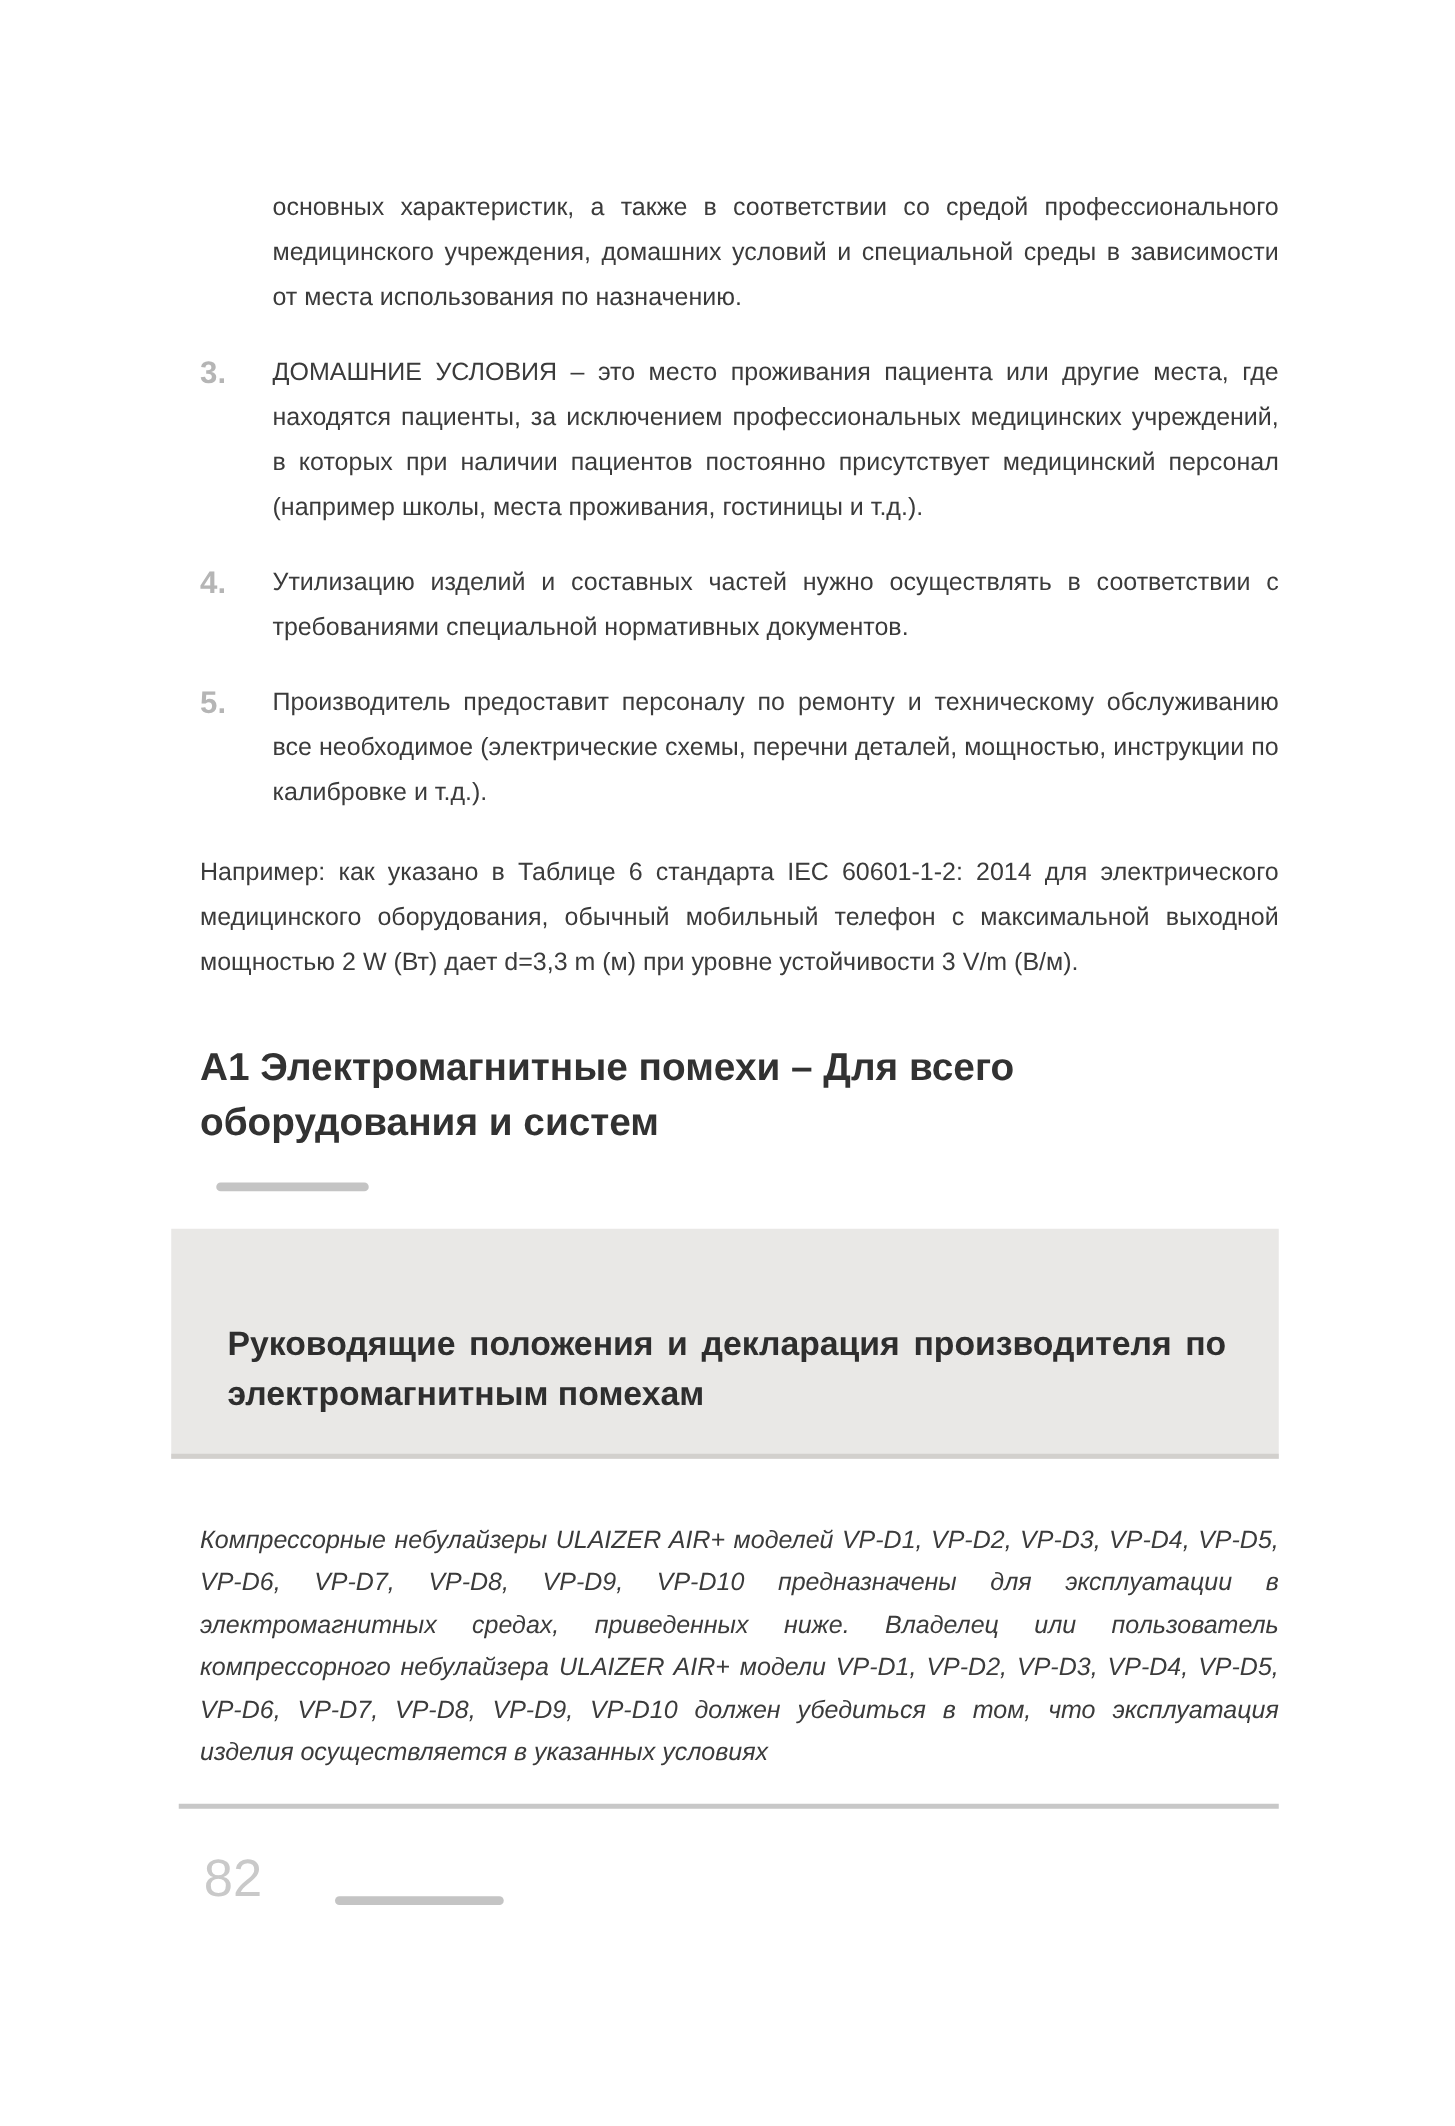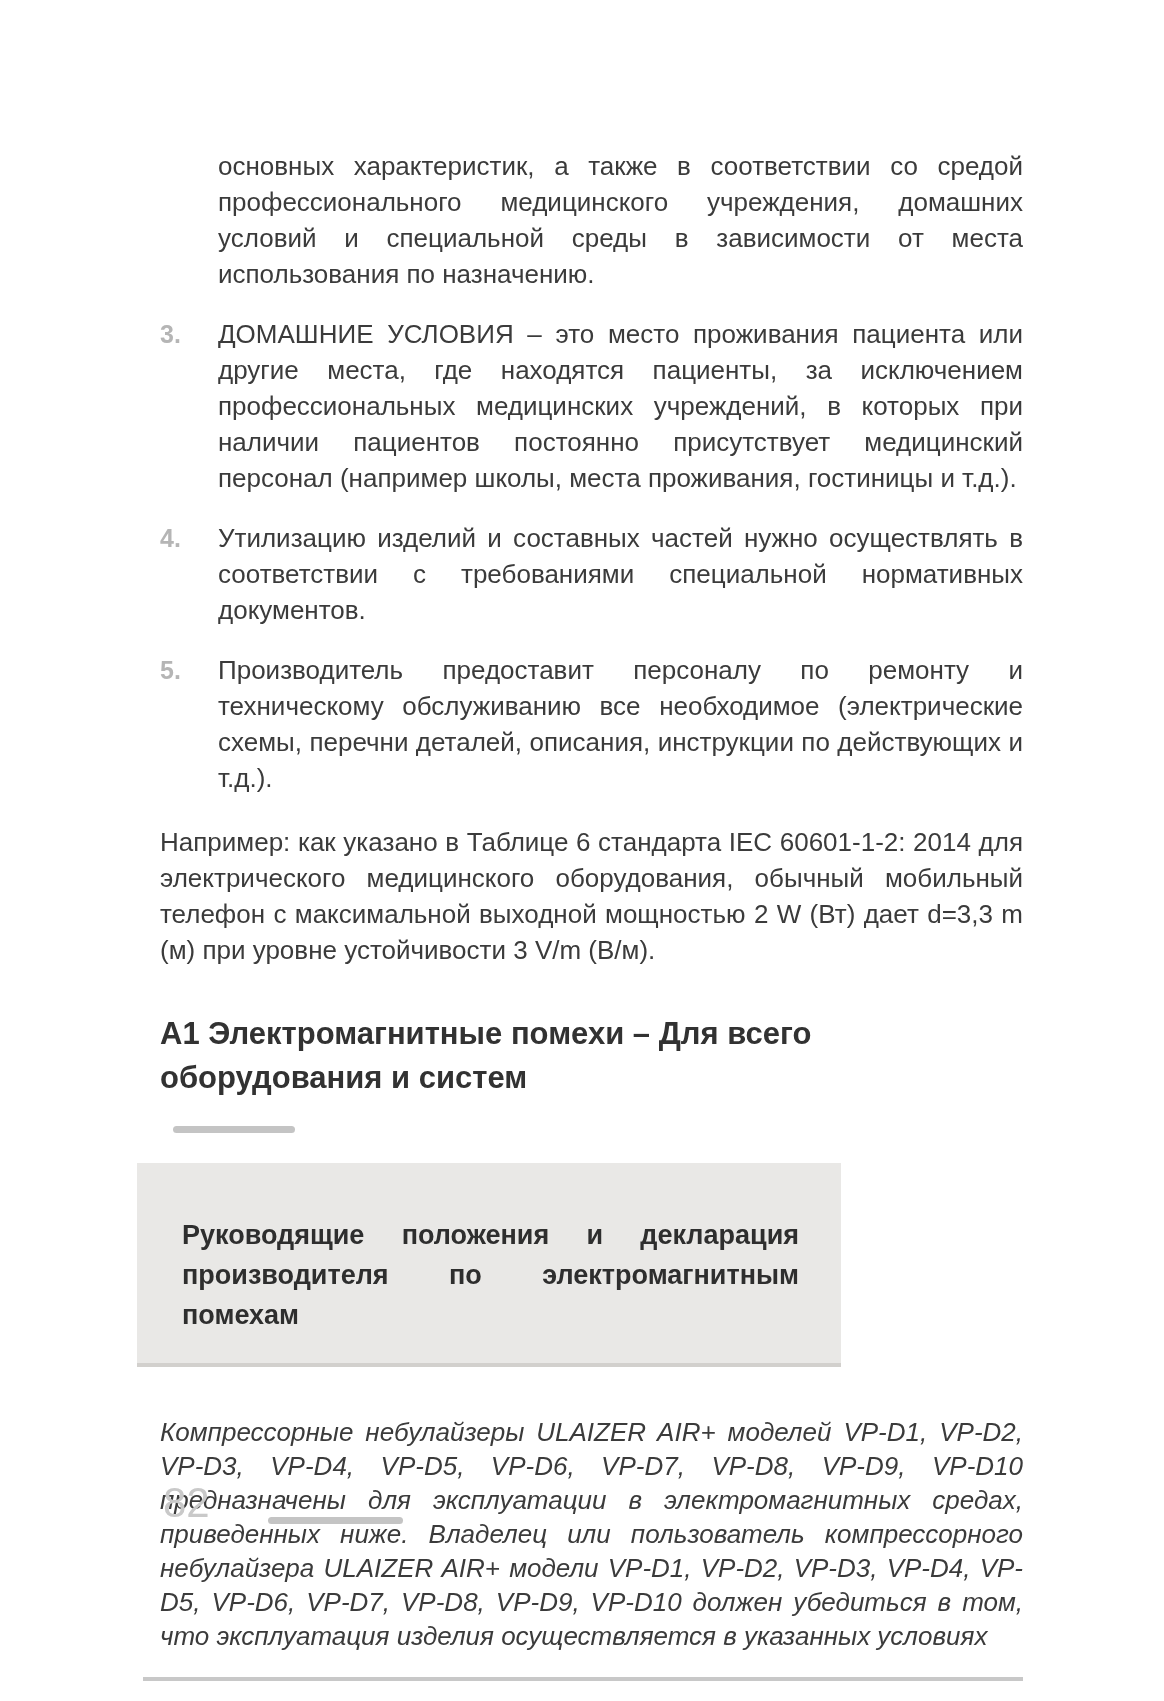--- a/index.html
+++ b/index.html
@@ -23,21 +23,21 @@
     font-size: 17px;
     letter-spacing: 1.6px;
     color: #b9b9b9;
     white-space: nowrap;
   }
   .pg-header .sep { color: #8f8f8f; font-weight: bold; margin: 0 10px; }
   .pg-header .lang { color: #6d6d6d; font-weight: bold; letter-spacing: 1px; }
 
   
   .para {
-    font-size: 26px;
+    font-size: 20px;
     line-height: 36px;
     text-align: justify;
     margin: 0;
   }
   .intro { margin-top: 38px; margin-left: 58px; }
 
   .num-list { margin-top: 24px; }
   .list-row { display: flex; margin-top: 24px; }
   .list-num {
     flex: 0 0 58px;
@@ -63,25 +63,25 @@
     margin-left: 13px;
     width: 122px;
     height: 7px;
     border-radius: 4px;
     background: #c4c4c4;
   }
 
   .callout {
     margin-top: 30px;
     margin-left: -23px;
-    width: 704px;
+    width: 886px;
     box-sizing: border-box;
     background: #e9e8e6;
     border-bottom: 4px solid #d2d0cd;
-    padding: 52px 42px 28px 45px;
+    padding: 72px 42px 28px 45px;
   }
   .callout p {
     margin: 0;
     font-size: 27px;
     line-height: 40px;
     font-weight: bold;
     color: #2e2e2e;
     text-align: justify;
   }
 
@@ -129,21 +129,21 @@
       <div class="list-row">
         <span class="list-num">3.</span>
         <p class="para list-text">ДОМАШНИЕ УСЛОВИЯ – это место проживания пациента или другие места, где находятся пациенты, за исключением профессиональных медицинских учреждений, в которых при наличии пациентов постоянно присутствует медицинский персонал (например школы, места проживания, гостиницы и т.д.).</p>
       </div>
       <div class="list-row">
         <span class="list-num">4.</span>
         <p class="para list-text">Утилизацию изделий и составных частей нужно осуществлять в соответствии с требованиями специальной нормативных документов.</p>
       </div>
       <div class="list-row">
         <span class="list-num">5.</span>
-        <p class="para list-text">Производитель предоставит персоналу по ремонту и техническому обслуживанию все необходимое (электрические схемы, перечни деталей, описания, инструкции по действующих и т.д.).</p>
+        <p class="para list-text">Производитель предоставит персоналу по ремонту и техническому обслуживанию все необходимое (электрические схемы, перечни деталей, мощностью, инструкции по калибровке и т.д.).</p>
       </div>
     </div>
 
     <p class="para example">Например: как указано в Таблице 6 стандарта IEC 60601-1-2: 2014 для электрического медицинского оборудования, обычный мобильный телефон с максимальной выходной мощностью 2 W (Вт) дает d=3,3 m (м) при уровне устойчивости 3 V/m (В/м).</p>
 
     <h1 class="section-heading">А1 Электромагнитные помехи – Для всего оборудования и систем</h1>
 
     <div class="heading-bar"></div>
 
     <div class="callout">

